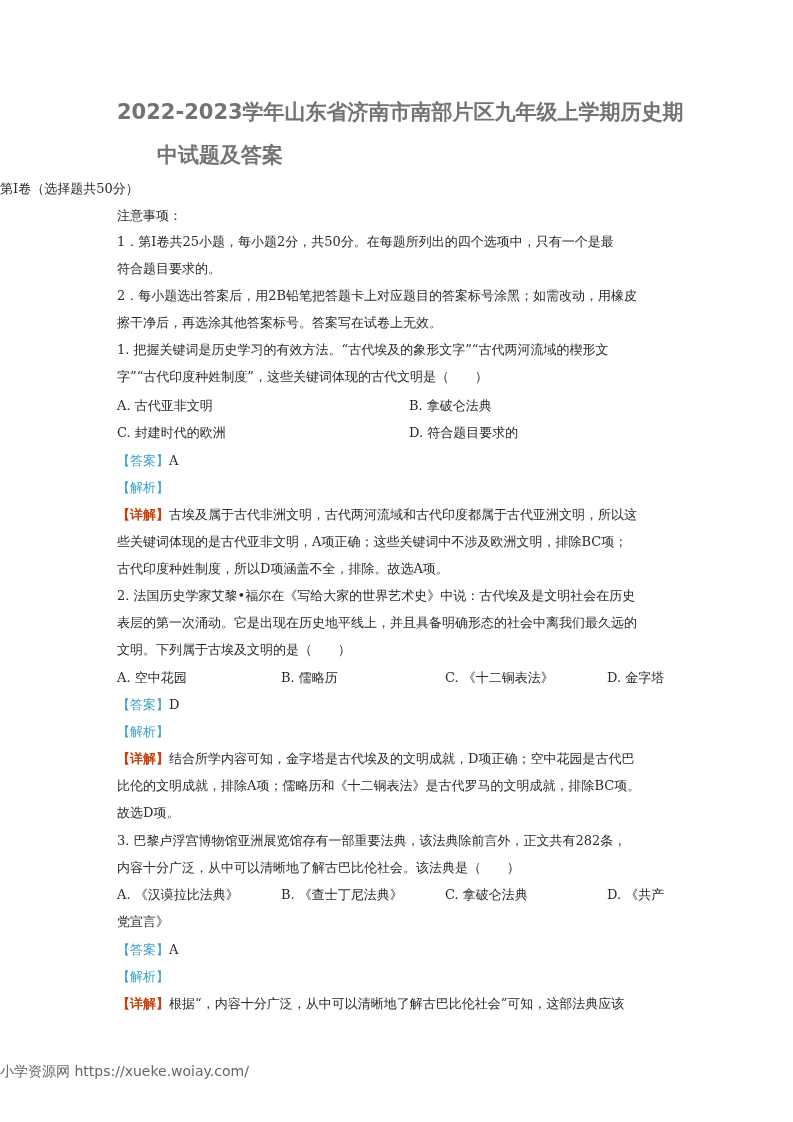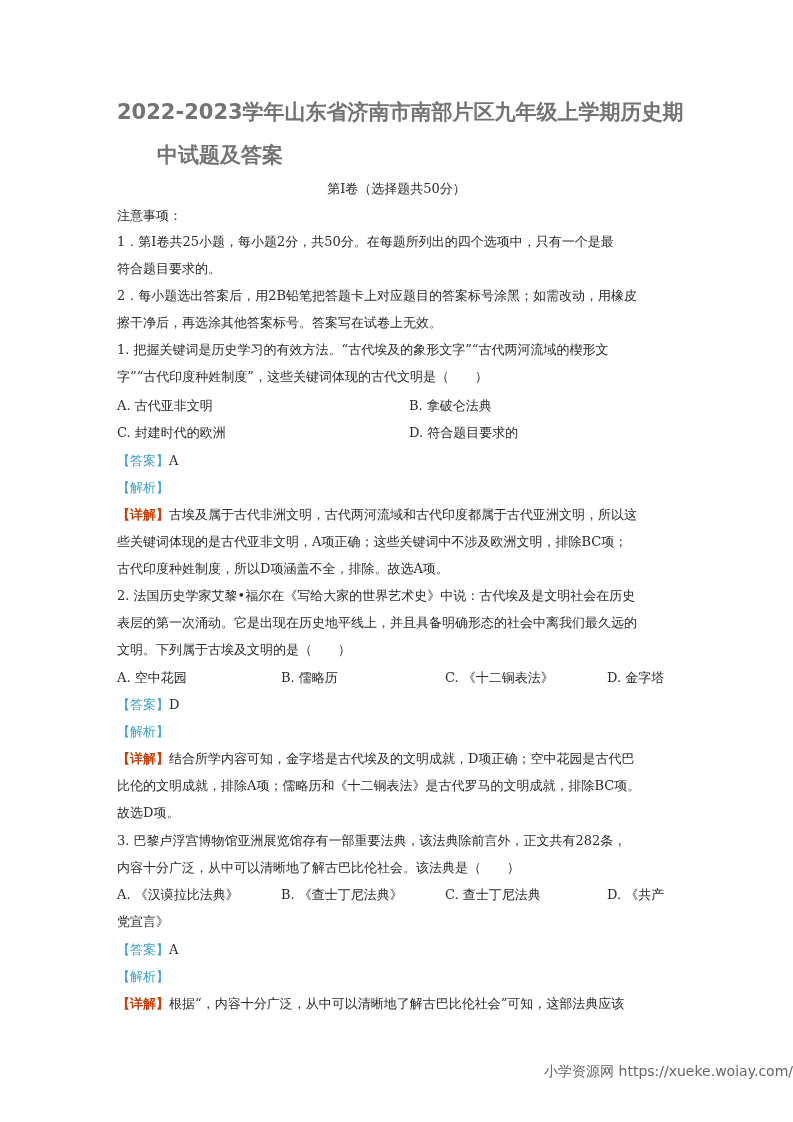--- a/index.html
+++ b/index.html
@@ -3,25 +3,25 @@
 <meta charset="utf-8">
 <style>
   html, body { margin: 0; padding: 0; background: #ffffff; }
   body { width: 793px; height: 1122px; position: relative; overflow: hidden;
          font-family: "DejaVu Serif", "Liberation Serif", serif; color: #222; }
   .title { position: absolute; left: 117px; width: 570px; font-family: "DejaVu Sans", "Liberation Sans", sans-serif;
            font-weight: bold; font-size: 21px; color: #737373; letter-spacing: 0px; white-space: nowrap; }
   .t1 { top: 98px; }
   .t2 { top: 141px; margin-left: 40px; }
   .line { position: absolute; left: 117px; font-size: 13px; white-space: nowrap; line-height: 18px; color: #2a2a2a; }
-  .center { left: 0; width: 793px; text-align: center; }
+  .center { left: 0; width: 793px; }
   .blue { color: #3aa0c8; }
   .dark { color: #c2410c; }
   .opt { position: absolute; font-size: 13px; white-space: nowrap; line-height: 18px; color: #2a2a2a; }
-  .footer { position: absolute; top: 1063px; left: 0; width: 793px; text-align: right;
+  .footer { position: absolute; top: 1063px; left: 0; width: 793px; text-align: left;
             font-family: "DejaVu Sans", "Liberation Sans", sans-serif; font-size: 14px; color: #666; }
 </style>
 </head>
 <body>
 
 <div class="title t1">2022-2023学年山东省济南市南部片区九年级上学期历史期</div>
 <div class="title t2">中试题及答案</div>
 
 <div class="line center" style="top:180px">第Ⅰ卷（选择题共50分）</div>
 
@@ -61,21 +61,21 @@
 <div class="line" style="top:750px">
   <span class="dark" style="font-weight:bold">【详解】</span><span>结合所学内容可知，金字塔是古代埃及的文明成就，D项正确；空中花园是古代巴</span>
 </div>
 <div class="line" style="top:777px">比伦的文明成就，排除A项；儒略历和《十二铜表法》是古代罗马的文明成就，排除BC项。</div>
 <div class="line" style="top:804px">故选D项。</div>
 
 <div class="line" style="top:832px">3. 巴黎卢浮宫博物馆亚洲展览馆存有一部重要法典，该法典除前言外，正文共有282条，</div>
 <div class="line" style="top:859px">内容十分广泛，从中可以清晰地了解古巴比伦社会。该法典是（　　）</div>
 <div class="opt" style="top:886px;left:117px">A. 《汉谟拉比法典》</div>
 <div class="opt" style="top:886px;left:281px">B. 《查士丁尼法典》</div>
-<div class="opt" style="top:886px;left:445px">C. 查士丁尼法典</div>
+<div class="opt" style="top:886px;left:445px">C. 拿破仑法典</div>
 <div class="opt" style="top:886px;left:607px">D. 《共产</div>
 <div class="line" style="top:913px">党宣言》</div>
 <div class="line" style="top:941px">
   <span class="blue">【答案】</span><span>A</span>
 </div>
 <div class="line blue" style="top:968px">【解析】</div>
 <div class="line" style="top:995px">
   <span class="dark" style="font-weight:bold">【详解】</span><span>根据“，内容十分广泛，从中可以清晰地了解古巴比伦社会”可知，这部法典应该</span>
 </div>
 

